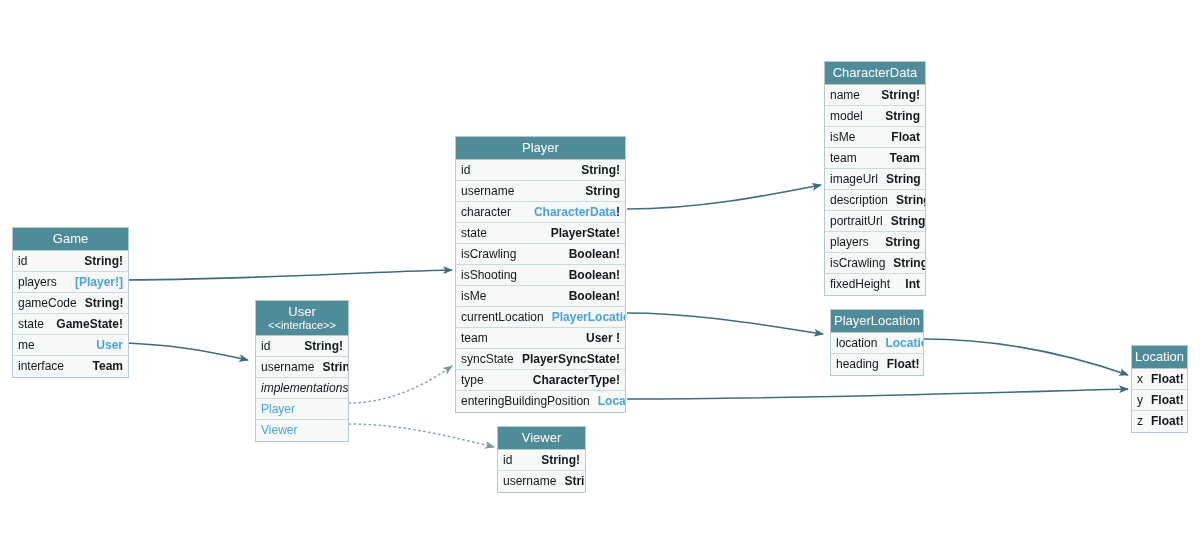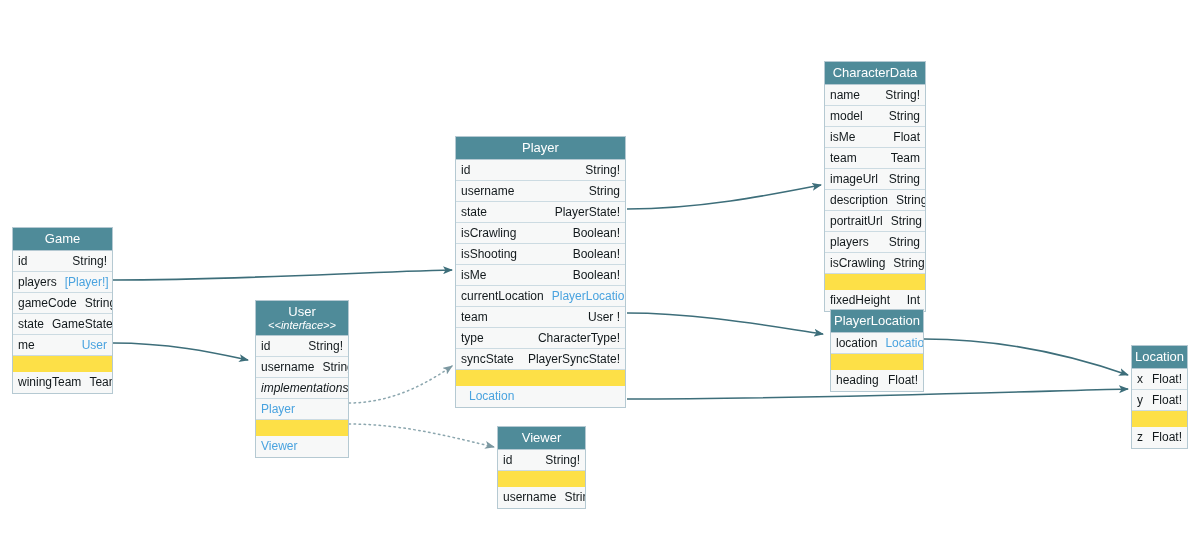--- a/index.html
+++ b/index.html
@@ -29,68 +29,67 @@
     top: 0;
     width: 1200px;
     height: 547px;
     pointer-events: none;
   }
 
   .entity {
     position: absolute;
     box-sizing: border-box;
     border: 1px solid #b5c9d2;
-    background: #fde047;
+    background: #f9a8d4;
     box-shadow: 0 0 0 0 rgba(0,0,0,0);
   }
 
   .entity-header {
     background: #4f8b99;
     color: #ffffff;
     text-align: center;
     font-size: 13px;
     line-height: 14px;
     padding: 4px 2px 4px 2px;
     border-bottom: 1px solid #b5c9d2;
     white-space: nowrap;
     overflow: hidden;
   }
   .entity-header .stereotype {
     display: block;
     font-size: 11px;
     line-height: 12px;
-    font-style: italic;
   }
 
   .row {
     display: flex;
     align-items: flex-start;
     justify-content: space-between;
     box-sizing: border-box;
     height: 21px;
     padding: 0 5px;
     font-size: 12px;
     line-height: 21px;
     color: #12191c;
     background: #f7f8f8;
     border-bottom: 1px solid #ccdbe2;
     white-space: nowrap;
     overflow: hidden;
   }
   .row:last-child {
     border-bottom: none;
-    margin-top: 16px;
   }
 
   .row .fname {
     color: #12191c;
   }
   .row .ftype {
     color: #12191c;
     margin-left: 8px;
+    font-weight: bold;
   }
   .row .ftype.link {
     color: #4aa3df;
   }
   .row .ftype .bang-dark {
     color: #12191c;
   }
 
   .row.center {
     justify-content: center;
@@ -134,21 +133,21 @@
 
     <path d="M627,399 C800,399 1010,392 1128,389" fill="none" stroke="#3d6e7a" stroke-width="1.6" marker-end="url(#arrow)"></path>
 
     <path d="M924,339 C1010,339 1085,360 1128,375" fill="none" stroke="#3d6e7a" stroke-width="1.6" marker-end="url(#arrow)"></path>
 
     <path d="M349,403 C390,403 425,385 452,366" fill="none" stroke="#8ba6ae" stroke-width="1.5" stroke-dasharray="1.5 3.5" stroke-linecap="round" marker-end="url(#arrow-dot)"></path>
 
     <path d="M349,424 C405,424 455,438 494,447" fill="none" stroke="#8ba6ae" stroke-width="1.5" stroke-dasharray="1.5 3.5" stroke-linecap="round" marker-end="url(#arrow-dot)"></path>
   </svg>
 
-  <div class="entity" style="left:12px; top:227px; width:101px;">
+  <div class="entity" style="left:12px; top:227px; width:117px;">
     <div class="entity-header">Game</div>
     <div class="row">
       <span class="fname">id</span>
       <span class="ftype">String!</span>
     </div>
     <div class="row">
       <span class="fname">players</span>
       <span class="ftype link">[Player!]</span>
     </div>
     <div class="row">
@@ -157,21 +156,21 @@
     </div>
     <div class="row">
       <span class="fname">state</span>
       <span class="ftype">GameState!</span>
     </div>
     <div class="row">
       <span class="fname">me</span>
       <span class="ftype link">User</span>
     </div>
     <div class="row">
-      <span class="fname">winingTeam</span>
+      <span class="fname">interface</span>
       <span class="ftype">Team</span>
     </div>
   </div>
 
   <div class="entity" style="left:255px; top:300px; width:94px;">
     <div class="entity-header">
       <span>User</span>
       <span class="stereotype">&lt;&lt;interface&gt;&gt;</span>
     </div>
     <div class="row">
@@ -197,20 +196,24 @@
     <div class="entity-header">Player</div>
     <div class="row">
       <span class="fname">id</span>
       <span class="ftype">String!</span>
     </div>
     <div class="row">
       <span class="fname">username</span>
       <span class="ftype">String</span>
     </div>
     <div class="row">
+      <span class="fname">character</span>
+      <span class="ftype link"><span>CharacterData</span><span class="bang-dark">!</span></span>
+    </div>
+    <div class="row">
       <span class="fname">state</span>
       <span class="ftype">PlayerState!</span>
     </div>
     <div class="row">
       <span class="fname">isCrawling</span>
       <span class="ftype">Boolean!</span>
     </div>
     <div class="row">
       <span class="fname">isShooting</span>
       <span class="ftype">Boolean!</span>
@@ -221,28 +224,29 @@
     </div>
     <div class="row">
       <span class="fname">currentLocation</span>
       <span class="ftype link"><span>PlayerLocation</span></span>
     </div>
     <div class="row">
       <span class="fname">team</span>
       <span class="ftype">User !</span>
     </div>
     <div class="row">
+      <span class="fname">syncState</span>
+      <span class="ftype">PlayerSyncState!</span>
+    </div>
+    <div class="row">
       <span class="fname">type</span>
       <span class="ftype">CharacterType!</span>
     </div>
     <div class="row">
-      <span class="fname">syncState</span>
-      <span class="ftype">PlayerSyncState!</span>
-    </div>
-    <div class="row">
+      <span class="fname">enteringBuildingPosition</span>
       <span class="ftype link">Location</span>
     </div>
   </div>
 
   <div class="entity" style="left:824px; top:61px; width:102px;">
     <div class="entity-header">CharacterData</div>
     <div class="row">
       <span class="fname">name</span>
       <span class="ftype">String!</span>
     </div>

